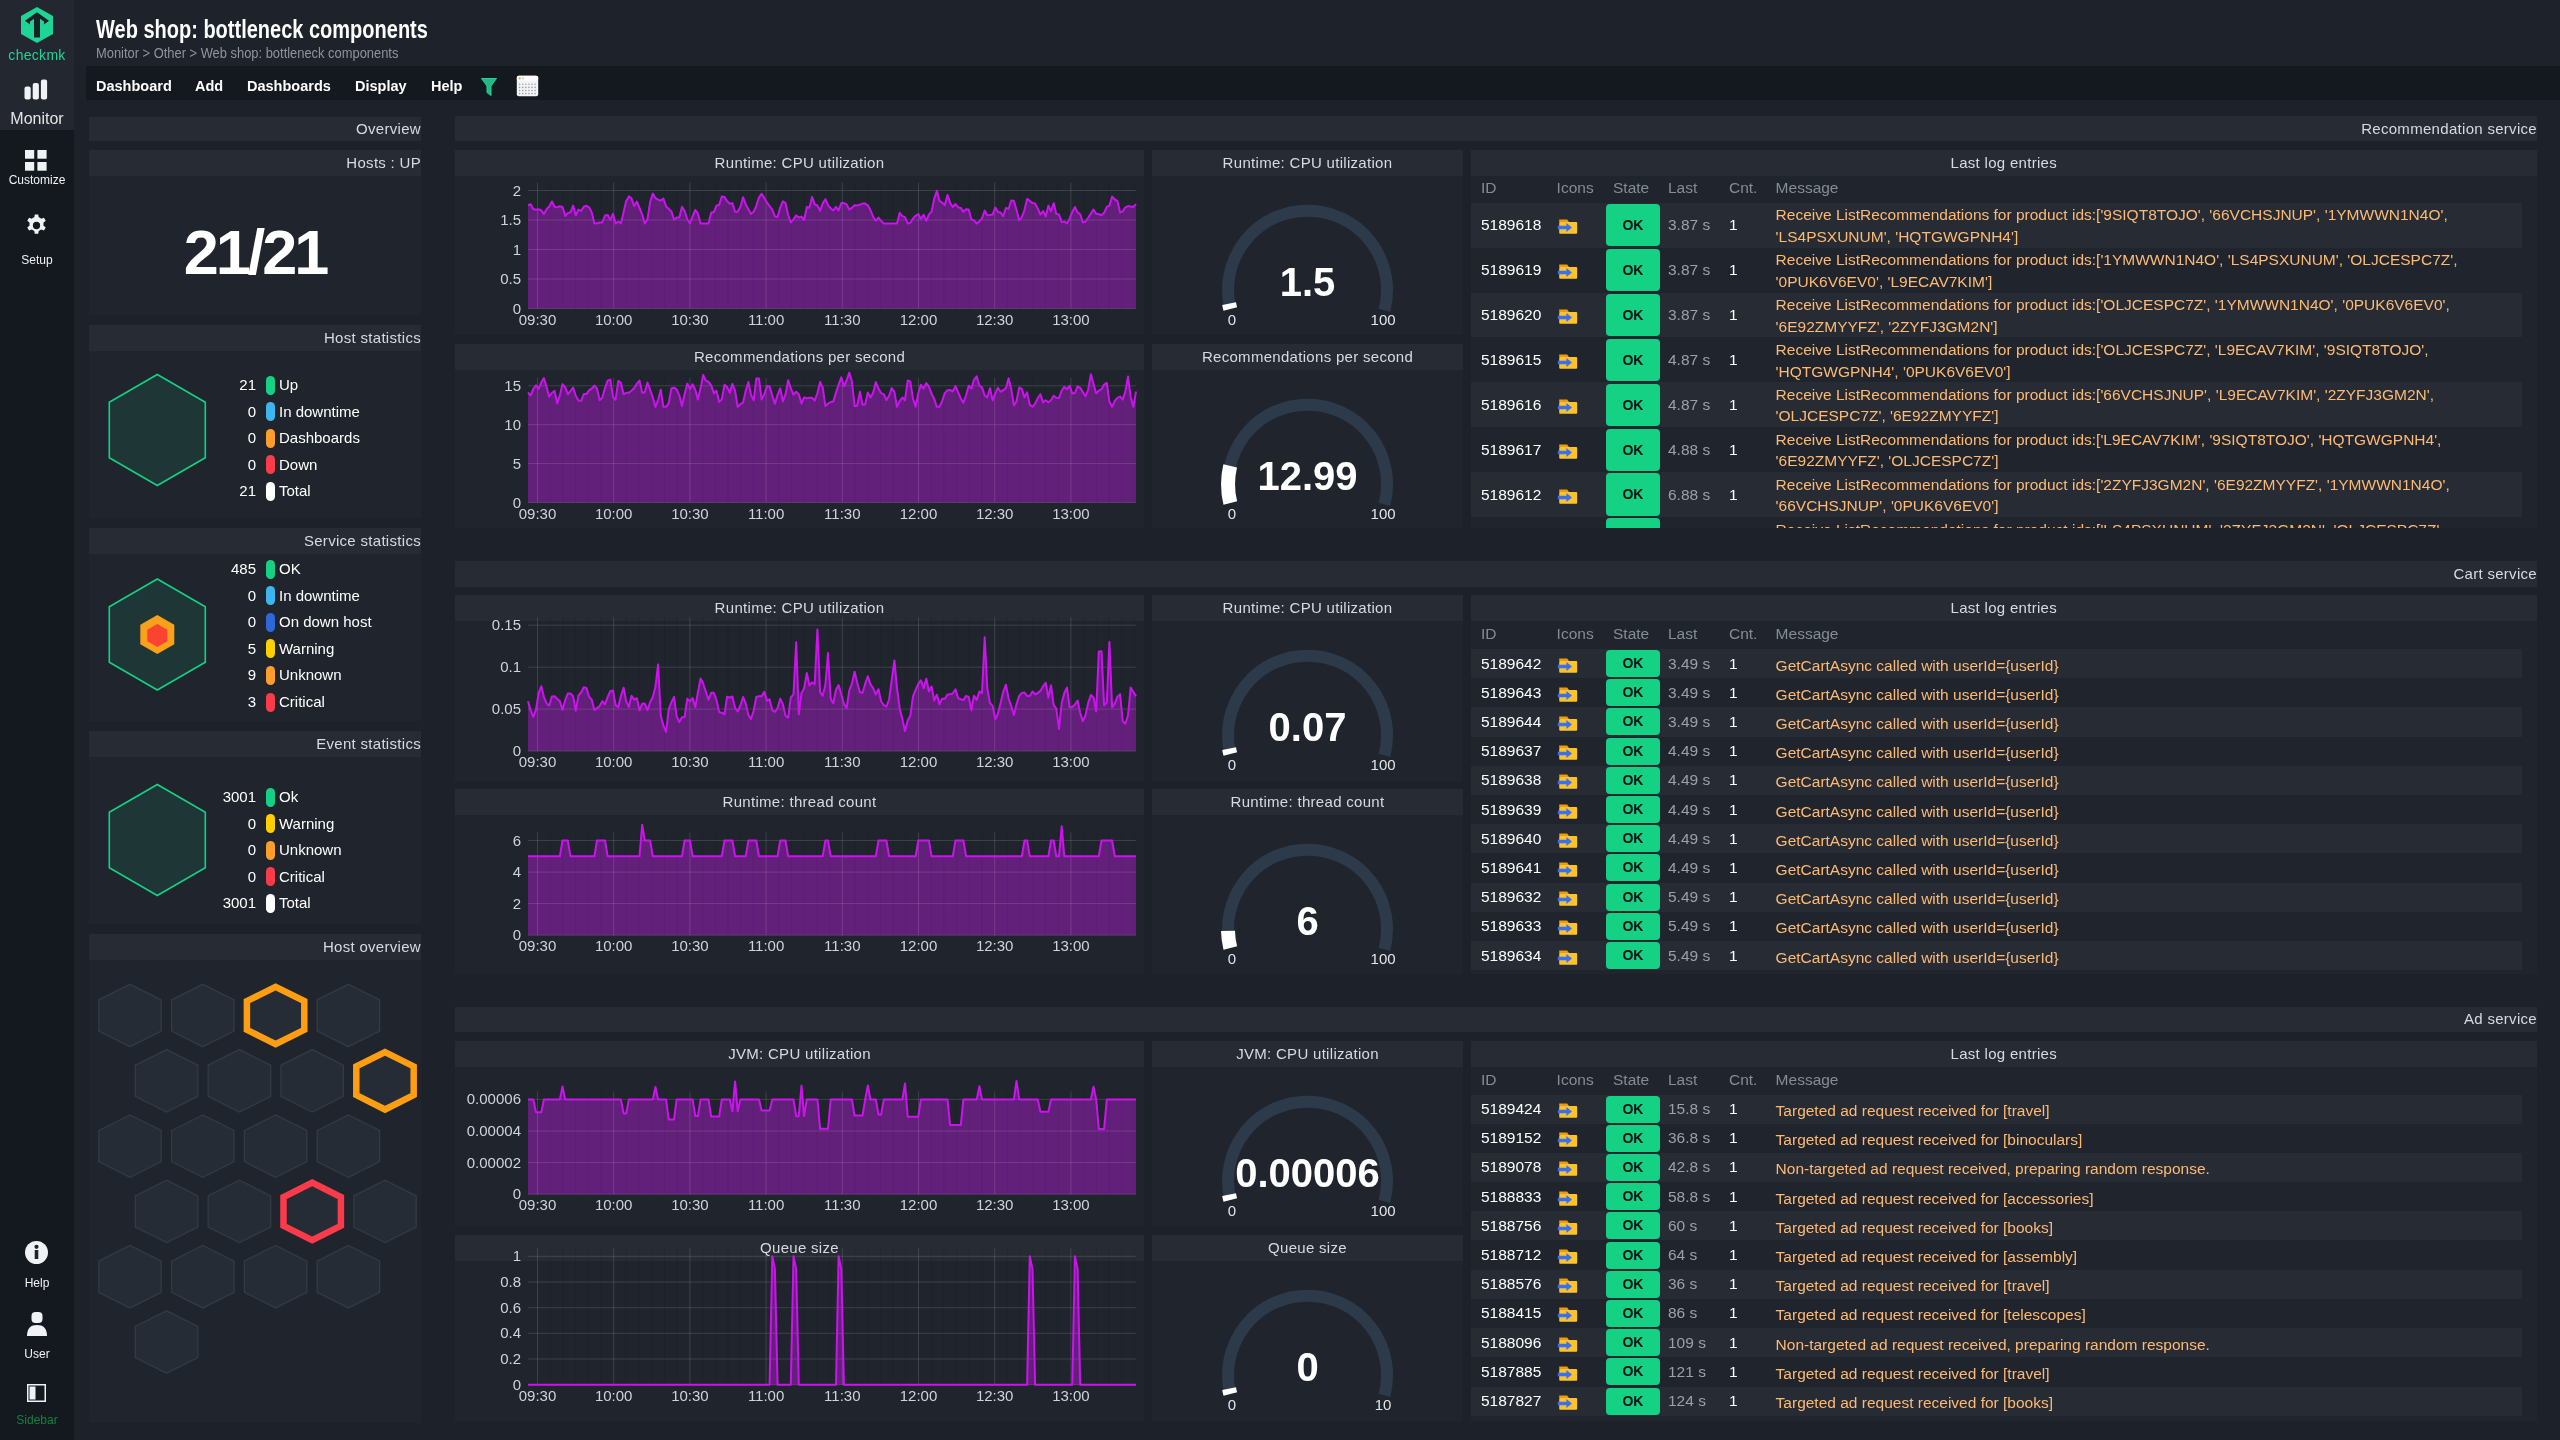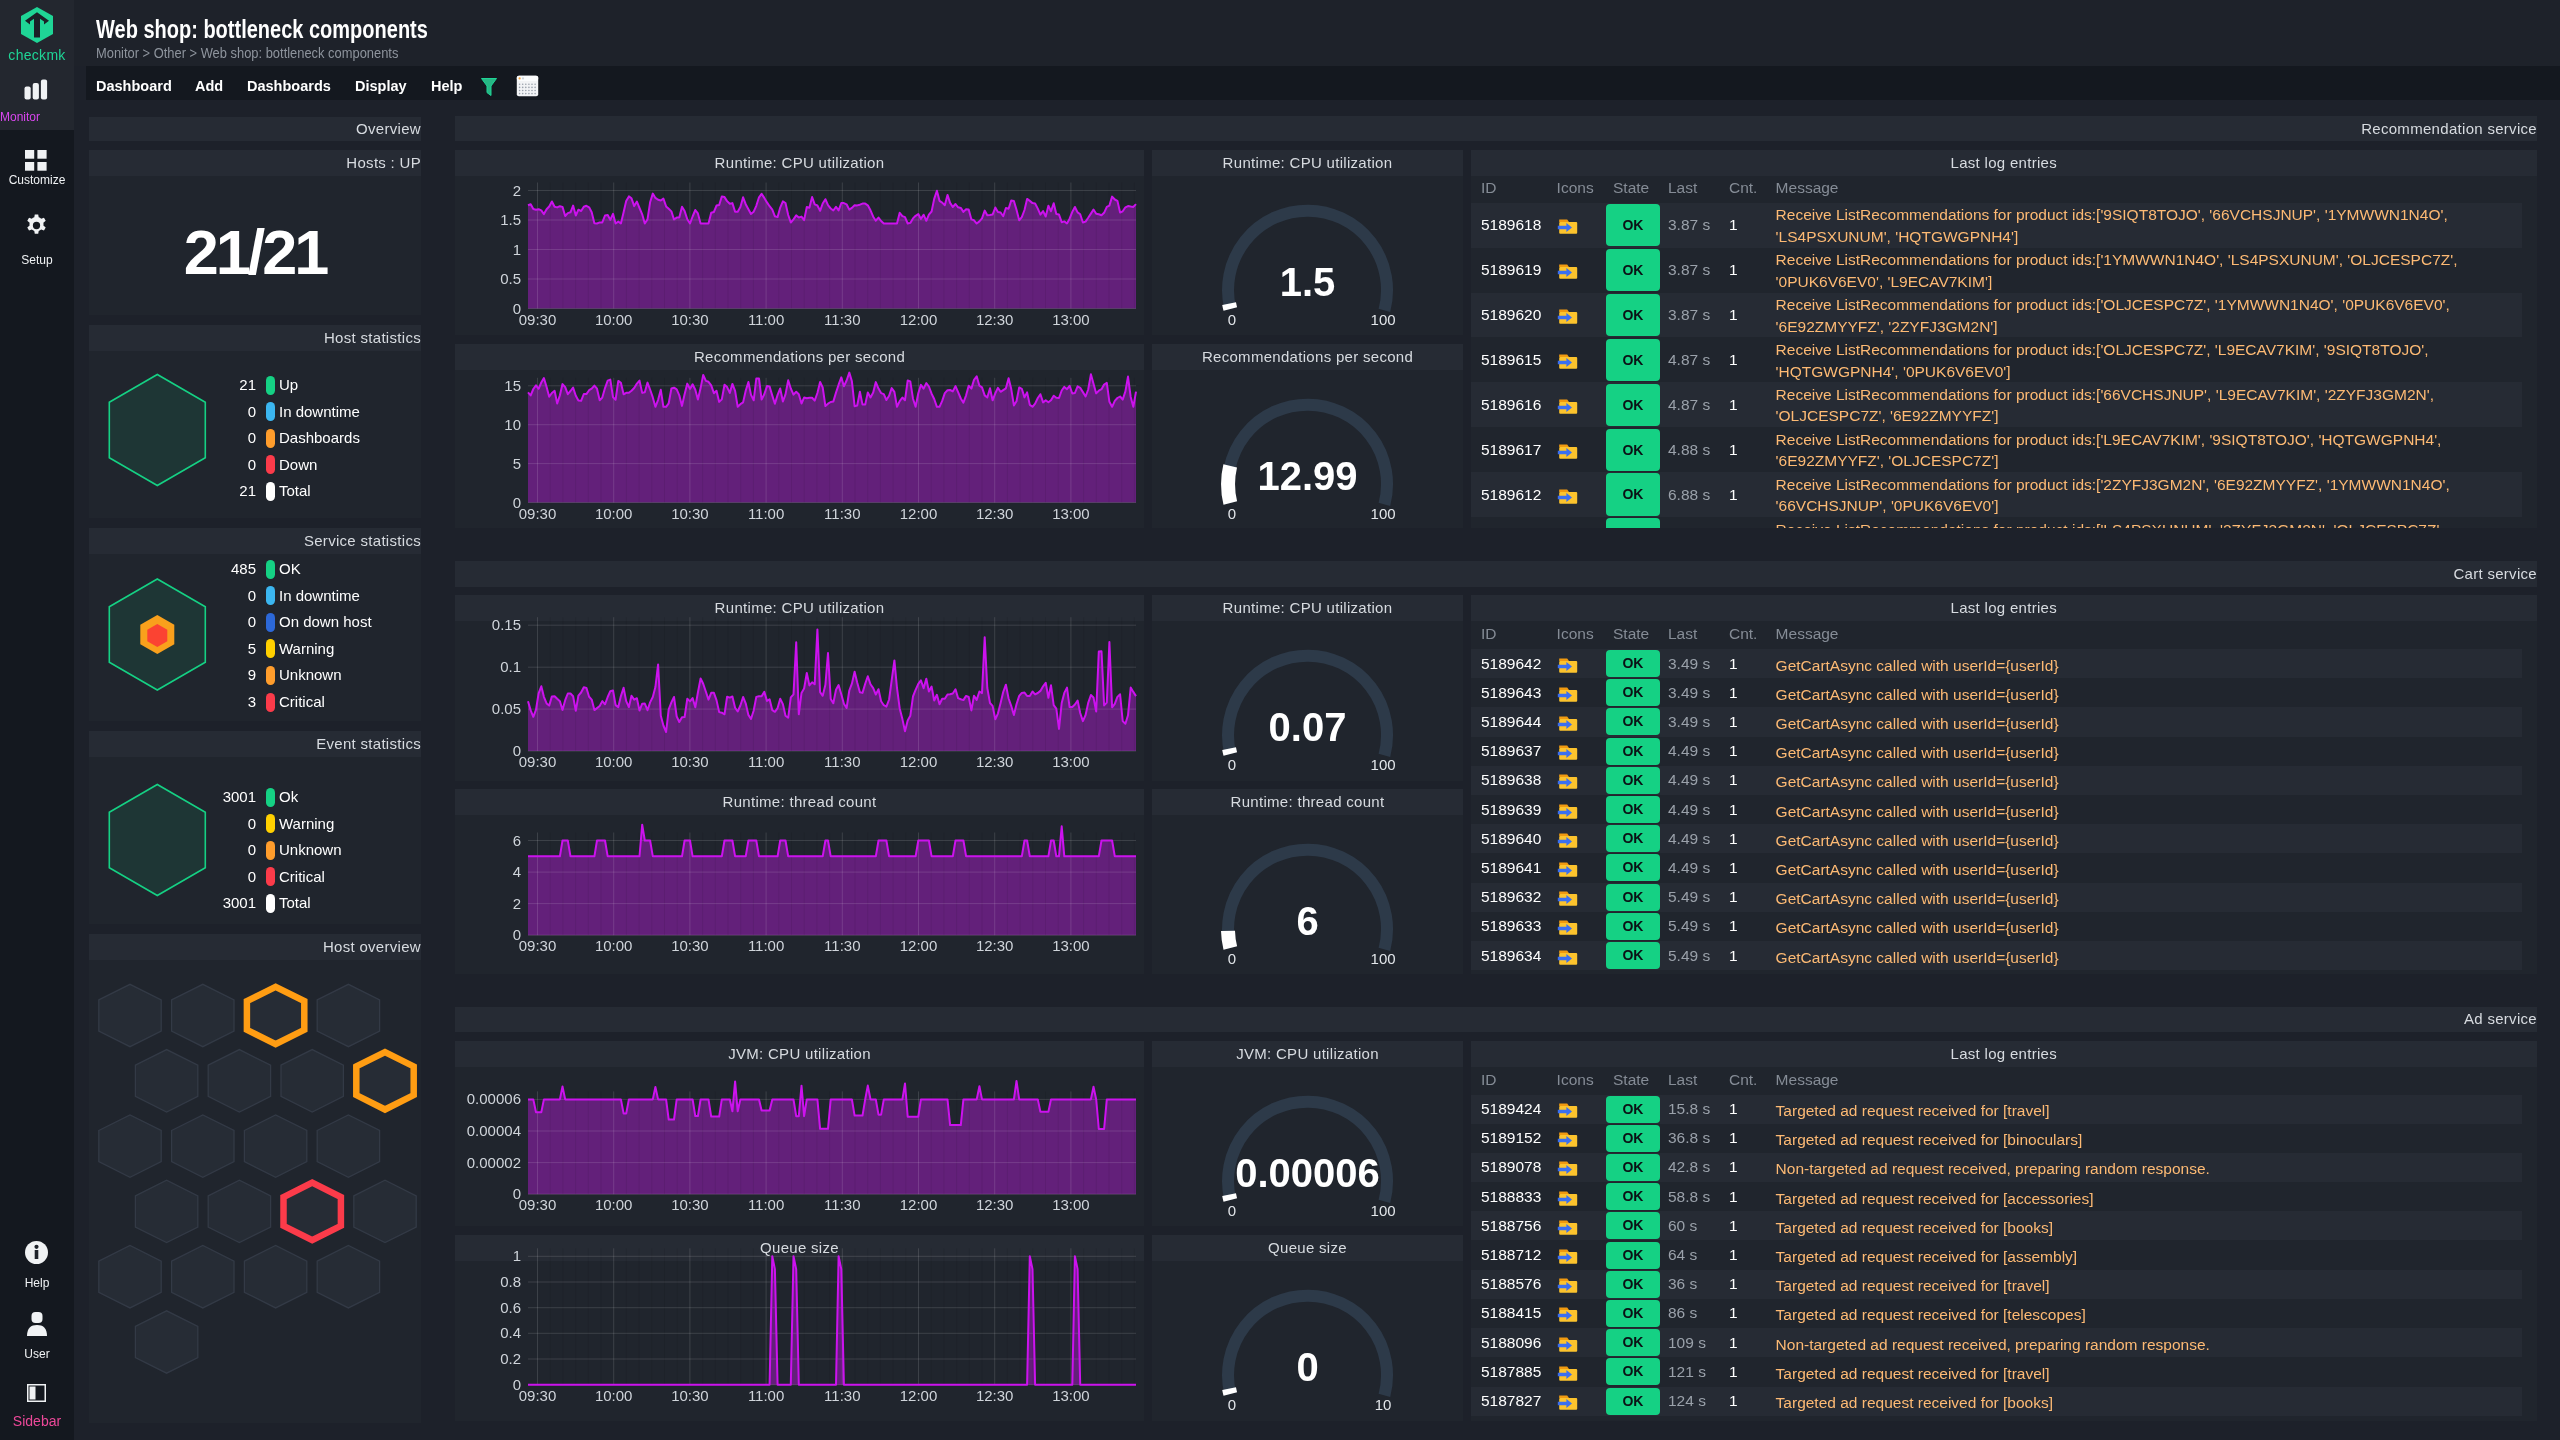--- a/index.html
+++ b/index.html
@@ -28,21 +28,21 @@
 <svg class="abs" style="left:21px;top:7px" width="32" height="36">
       <polygon points="16,0 32,9 32,27 16,36 0,27 0,9" fill="#1fd596"></polygon>
       <path d="M16 5.2 L28 13.8 L23 17.4 L23 14.6 L19 11.8 L19 30.5 L13 30.5 L13 11.8 L9 14.6 L9 17.4 L4 13.8 Z" fill="#1b2027"></path>
     </svg>
 <div class="abs" style="left:0;top:47px;width:74px;text-align:center;font-size:14px;color:#1fd596;letter-spacing:0.3px">checkmk</div>
 <svg class="abs" style="left:24px;top:79px" width="24" height="21">
       <rect x="0.5" y="7.5" width="6.2" height="13" rx="2" fill="#f0f2f4"></rect>
       <rect x="8.7" y="4" width="6.2" height="16.5" rx="2" fill="#f0f2f4"></rect>
       <rect x="16.9" y="0.5" width="6.2" height="20" rx="2" fill="#f0f2f4"></rect>
     </svg>
-<div class="abs" style="left:0;top:110px;width:74px;font-size:12px;color:#d946ef">Monitor</div>
+<div class="abs" style="left:0;top:110px;width:74px;text-align:center;font-size:16px;color:#e5e5e5">Monitor</div>
 <svg class="abs" style="left:25px;top:150px" width="22" height="21">
       <rect x="0" y="0" width="9.2" height="8.7" fill="#f0f2f4"></rect>
       <rect x="12.4" y="0" width="9.2" height="8.7" fill="#f0f2f4"></rect>
       <rect x="0" y="12" width="9.2" height="8.7" fill="#f0f2f4"></rect>
       <rect x="12.4" y="12" width="9.2" height="8.7" fill="#f0f2f4"></rect>
     </svg>
 <div class="abs" style="left:0;top:173px;width:74px;text-align:center;font-size:12px;color:#f0f2f4">Customize</div>
 <svg class="abs" style="left:25px;top:214px" width="23" height="23" viewBox="0 0 24 24">
       <path fill="#f0f2f4" d="M10.2 0.5h3.6l.5 3 a8 8 0 0 1 2.6 1.5l2.9-1 1.8 3.1-2.4 2a8 8 0 0 1 0 3l2.4 2-1.8 3.1-2.9-1a8 8 0 0 1-2.6 1.5l-.5 3h-3.6l-.5-3a8 8 0 0 1-2.6-1.5l-2.9 1-1.8-3.1 2.4-2a8 8 0 0 1 0-3l-2.4-2 1.8-3.1 2.9 1a8 8 0 0 1 2.6-1.5z M12 8.2a3.8 3.8 0 1 0 0 7.6 3.8 3.8 0 0 0 0-7.6z" fill-rule="evenodd"></path>
     </svg>
@@ -55,21 +55,21 @@
 <div class="abs" style="left:0;top:1276px;width:74px;text-align:center;font-size:12px;color:#f0f2f4">Help</div>
 <svg class="abs" style="left:25px;top:1312px" width="24" height="24">
       <rect x="6.5" y="0" width="11" height="11" rx="4" fill="#f0f2f4"></rect>
       <path d="M2 24 C2 16 6 13 12 13 C18 13 22 16 22 24 Z" fill="#f0f2f4"></path>
     </svg>
 <div class="abs" style="left:0;top:1347px;width:74px;text-align:center;font-size:12px;color:#f0f2f4">User</div>
 <svg class="abs" style="left:27px;top:1384px" width="19" height="18">
       <rect x="0.75" y="0.75" width="17.5" height="16.5" fill="none" stroke="#f0f2f4" stroke-width="1.5"></rect>
       <rect x="2.5" y="2.5" width="6" height="13" fill="#f0f2f4"></rect>
     </svg>
-<div class="abs" style="left:0;top:1413px;width:74px;text-align:center;font-size:14px;color:#ec4899">Sidebar</div>
+<div class="abs" style="left:0;top:1413px;width:74px;text-align:center;font-size:12px;color:#15803d">Sidebar</div>
 </div>
 <div class="abs" style="left:74px;top:0;width:2486px;height:66px;background:#1e222a"></div>
 <div class="abs" style="left:96px;top:15px;font-size:25px;font-weight:bold;color:#fff;transform:scaleX(0.8);transform-origin:0 50%">Web shop: bottleneck components</div>
 <div class="abs" style="left:96px;top:44px;font-size:15px;color:#8e949d;transform:scaleX(0.86);transform-origin:0 50%">Monitor &gt; Other &gt; Web shop: bottleneck components</div>
 <div class="abs" style="left:86px;top:66px;width:2474px;height:34px;background:#14181f"></div>
 <div class="abs" style="left:96px;top:78px;font-size:14.5px;font-weight:bold;color:#fff">Dashboard</div>
 <div class="abs" style="left:195px;top:78px;font-size:14.5px;font-weight:bold;color:#fff">Add</div>
 <div class="abs" style="left:247px;top:78px;font-size:14.5px;font-weight:bold;color:#fff">Dashboards</div>
 <div class="abs" style="left:355px;top:78px;font-size:14.5px;font-weight:bold;color:#fff">Display</div>
 <div class="abs" style="left:431px;top:78px;font-size:14.5px;font-weight:bold;color:#fff">Help</div>

